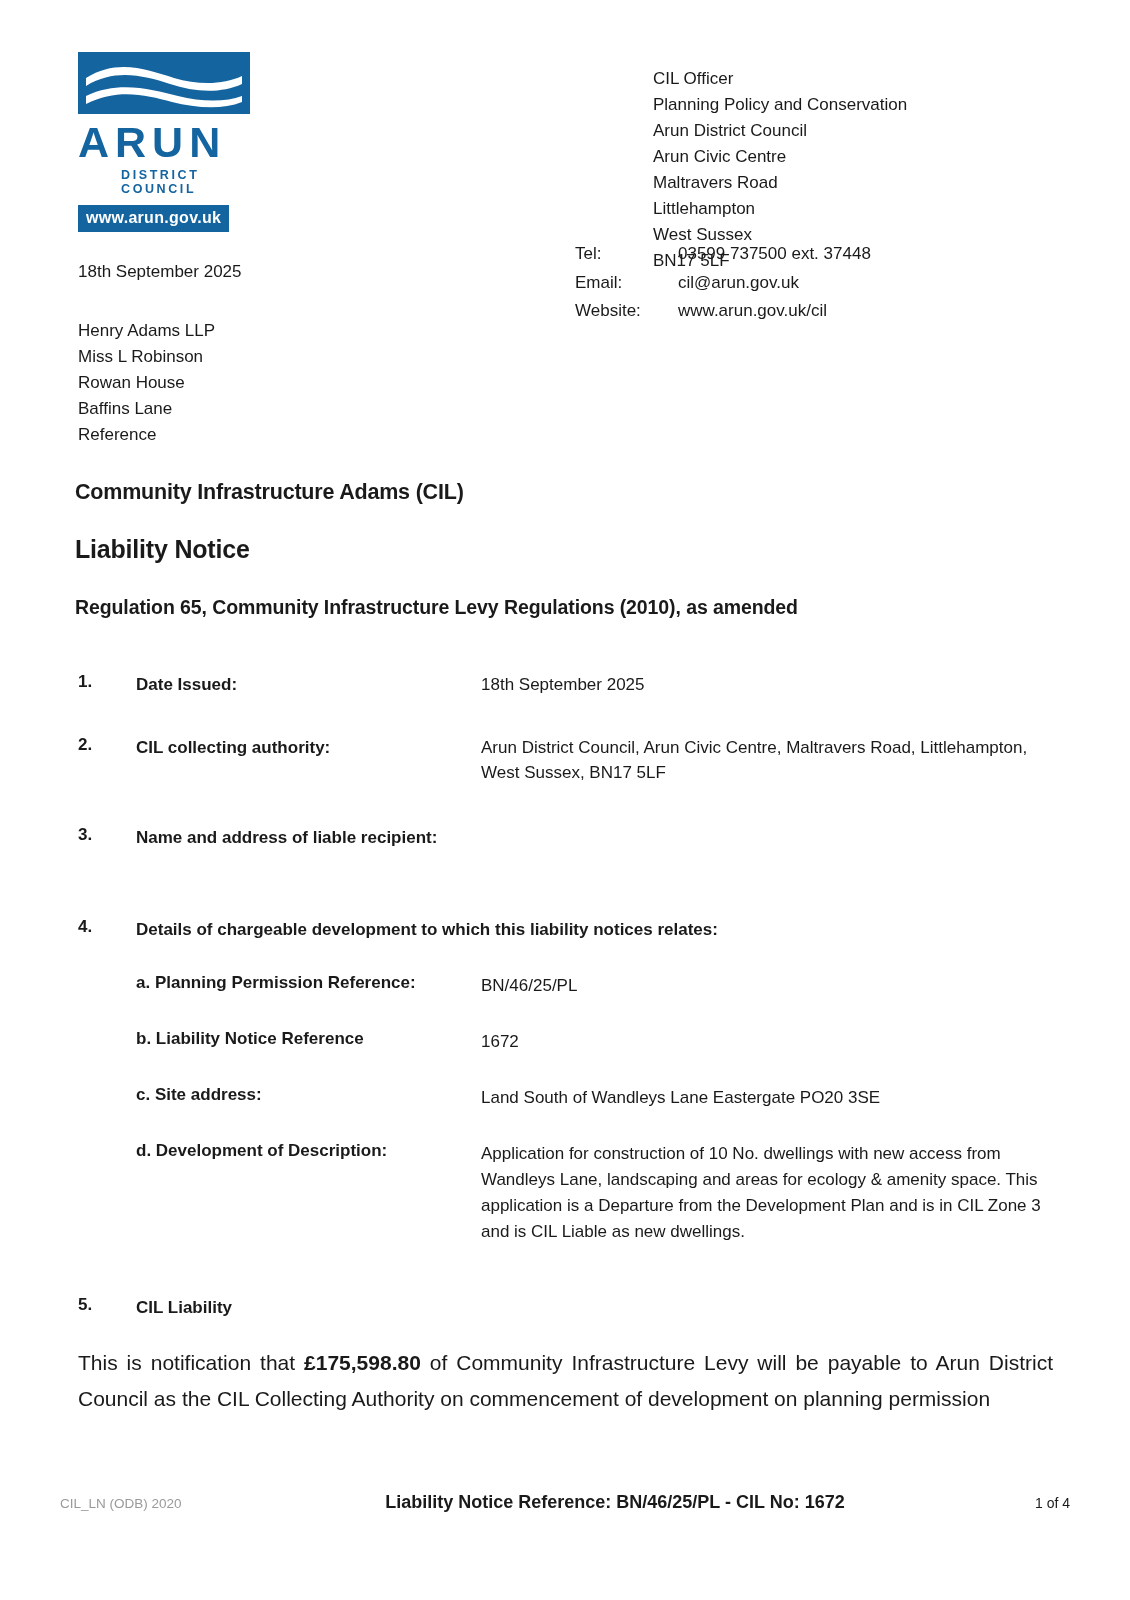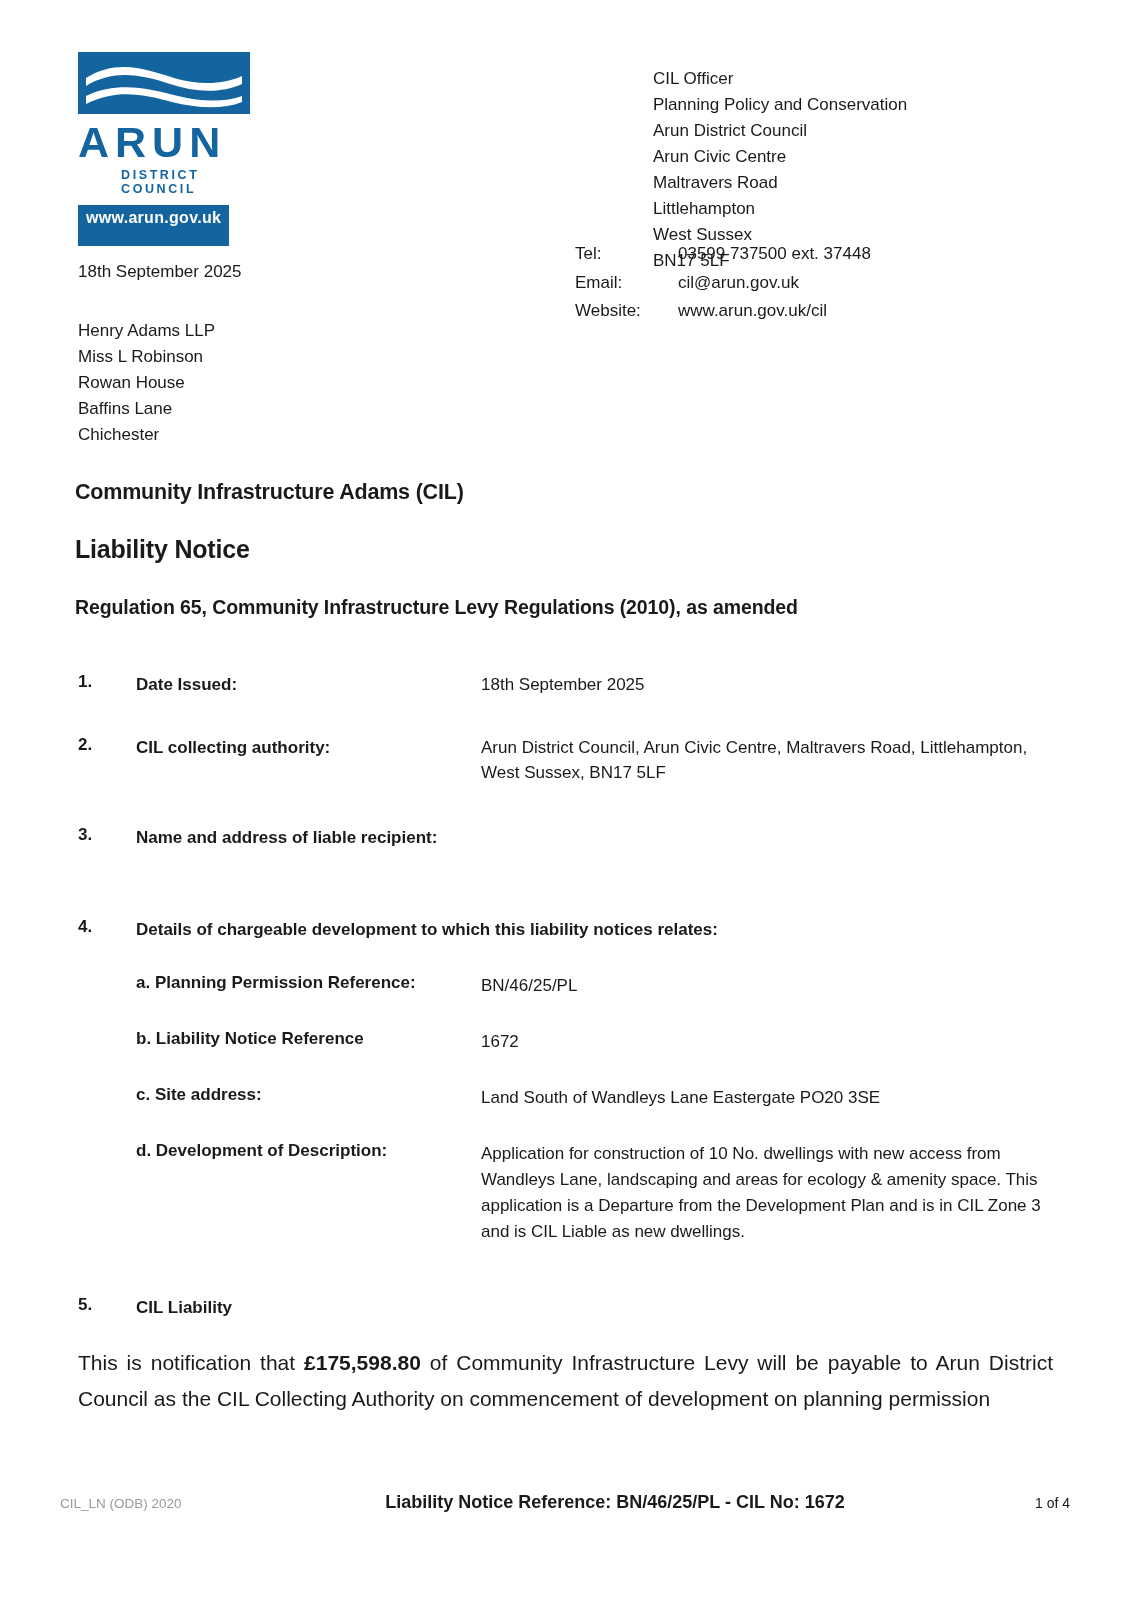--- a/index.html
+++ b/index.html
@@ -61,21 +61,21 @@
     color: #1464a0;
     margin-top: 3px;
     padding-left: 43px;
   }
   .logo-url {
     margin-top: 9px;
     background: #1464a0;
     color: #ffffff;
     font-size: 16px;
     font-weight: bold;
-    padding: 4px 8px 19px 8px;
+    padding: 4px 8px 5px 8px;
     display: inline-block;
     letter-spacing: 0.3px;
   }
 
   .contact-block {
     position: absolute;
     left: 575px;
     top: 14px;
     font-size: 17px;
     line-height: 26px;
@@ -271,21 +271,21 @@
     </div>
   </div>
 
   <div class="letter-date">18th September 2025</div>
 
   <div class="recipient">
     <div>Henry Adams LLP</div>
     <div>Miss L Robinson</div>
     <div>Rowan House</div>
     <div>Baffins Lane</div>
-    <div>Chichester</div>
+    <div>Reference</div>
   </div>
 
   <div class="title-1">Community Infrastructure Adams (CIL)</div>
   <div class="title-2">Liability Notice</div>
   <div class="title-3">Regulation 65, Community Infrastructure Levy Regulations (2010), as amended</div>
 
   <div class="items">
 
     <div class="item" style="margin-bottom:38px;">
       <div class="item-num">1.</div>

